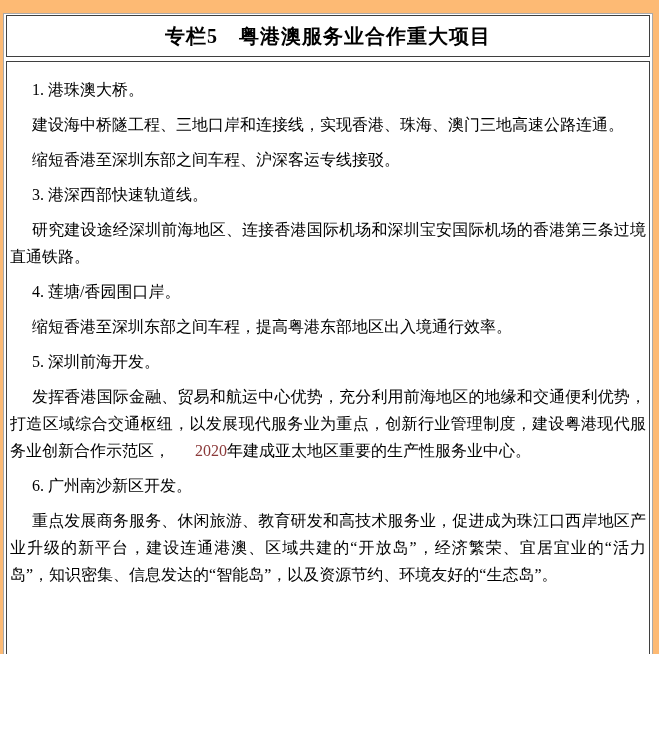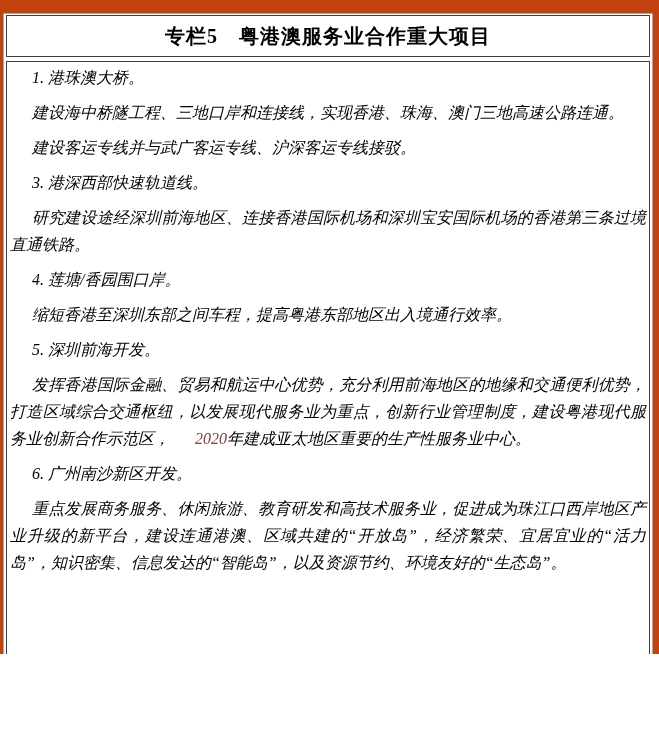--- a/index.html
+++ b/index.html
@@ -4,21 +4,21 @@
 <style>
   html, body {
     margin: 0;
     padding: 0;
     background: #ffffff;
   }
   .page {
     position: relative;
     width: 659px;
     height: 654px;
-    background: #c2410c;
+    background: #fdba74;
     color: #000000;
     font-family: "Liberation Serif", "DejaVu Serif", serif;
   }
   .outer-box {
     position: absolute;
     left: 3px;
     top: 13px;
     width: 648px;
     height: 729px;
     border: 1px solid #a9a9a9;
@@ -43,23 +43,22 @@
     white-space: nowrap;
   }
   .body-box {
     position: absolute;
     left: 2px;
     right: 2px;
     top: 47px;
     bottom: 3px;
     border: 1px solid #3f3f3f;
     background: #ffffff;
-    padding: 0 3px;
+    padding: 12px 3px;
     overflow: hidden;
-    font-style: italic;
   }
   .body-box p {
     margin: 8px 0;
     font-size: 16px;
     line-height: 27px;
     text-align: justify;
     text-indent: 22px;
   }
   .body-box p.first {
     margin-top: 2px;
@@ -76,21 +75,21 @@
   <div class="outer-box">
 
     <div class="title-box">
       <span class="panel-title">专栏5　粤港澳服务业合作重大项目</span>
     </div>
 
     <div class="body-box">
       <p class="first">1. 港珠澳大桥。</p>
       <p>建设海中桥隧工程、三地口岸和连接线，实现香港、珠海、澳门三地高速公路连通。</p>
 
-      <p>建设客运专线并与武广客运专线、沪深客运专线接驳。</p>
+      <p>缩短香港至深圳东部之间车程、沪深客运专线接驳。</p>
 
       <p>3. 港深西部快速轨道线。</p>
       <p>研究建设途经深圳前海地区、连接香港国际机场和深圳宝安国际机场的香港第三条过境直通铁路。</p>
 
       <p>4. 莲塘/香园围口岸。</p>
       <p>缩短香港至深圳东部之间车程，提高粤港东部地区出入境通行效率。</p>
 
       <p>5. 深圳前海开发。</p>
       <p><span>发挥香港国际金融、贸易和航运中心优势，充分利用前海地区的地缘和交通便利优势，打造区域综合交通枢纽，以发展现代服务业为重点，创新行业管理制度，建设粤港现代服务业创新合作示范区，</span><span class="year">2020</span><span>年建成亚太地区重要的生产性服务业中心。</span></p>
 

